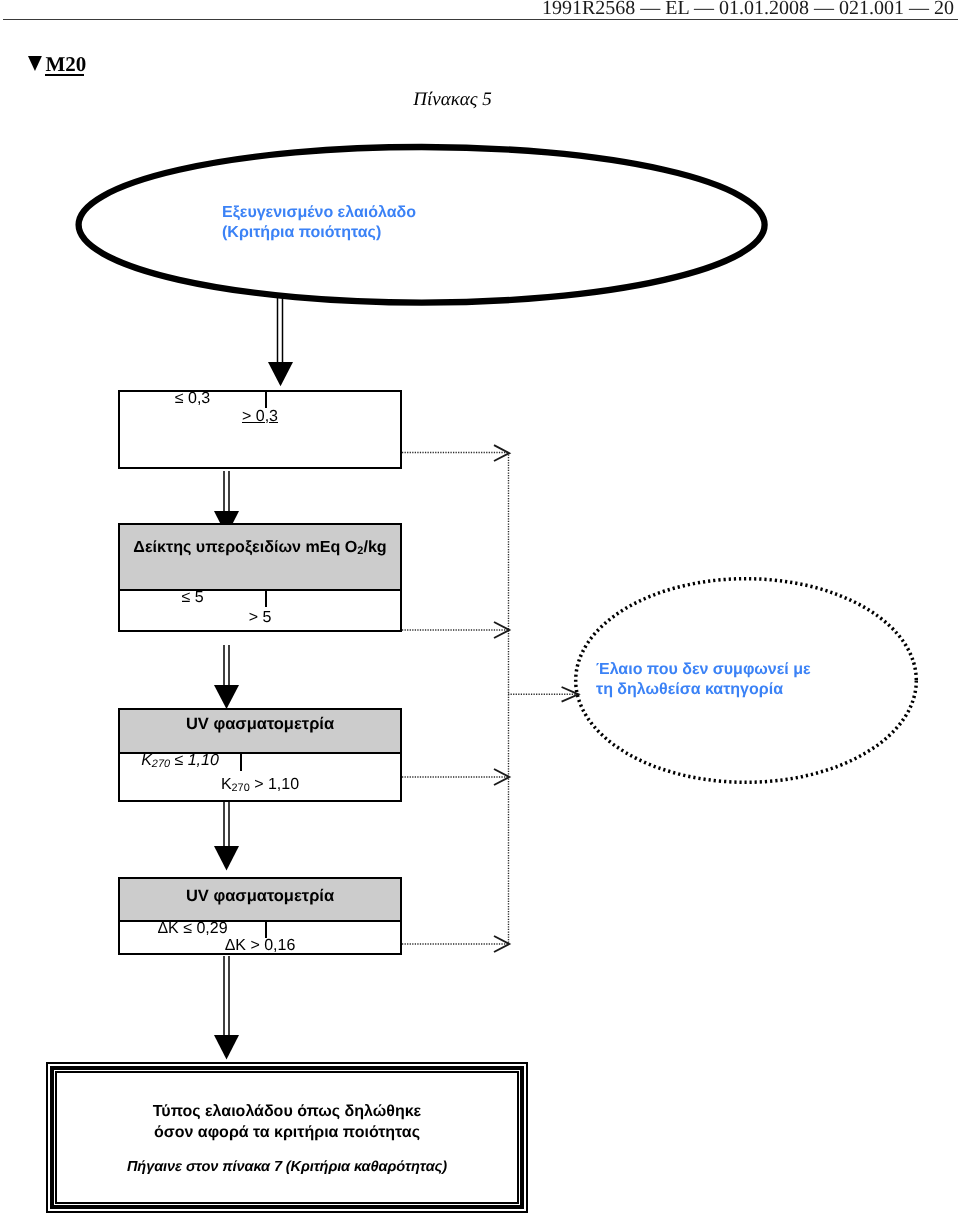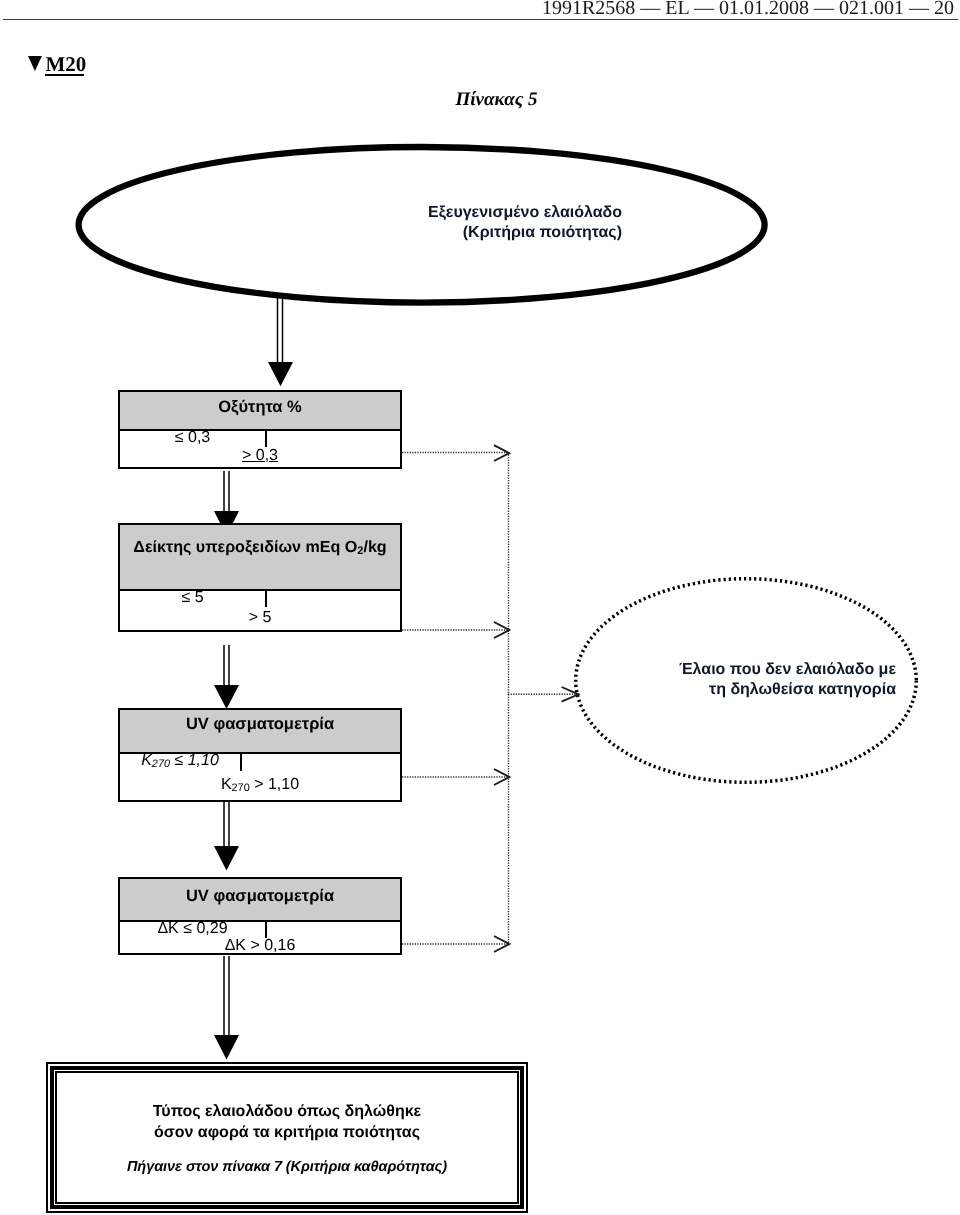--- a/index.html
+++ b/index.html
@@ -4,31 +4,31 @@
 <style>
   html,body{margin:0;padding:0;}
   body{width:960px;height:1215px;background:#fff;-webkit-font-smoothing:antialiased;text-rendering:geometricPrecision;font-family:"Liberation Serif",serif;position:relative;overflow:hidden;}
   .page{position:absolute;left:0;top:0;width:960px;height:1215px;}
   .hdr-text{position:absolute;right:6px;top:-3px;font-family:"Liberation Serif",serif;font-size:20px;white-space:nowrap;color:#1a1a1a;}
   .hdr-rule{position:absolute;left:3px;width:955px;top:19px;height:1px;background:#3a3a3a;}
   .mark{position:absolute;left:28.4px;top:54px;}
   .mark-tri{position:absolute;left:0;top:2px;display:block;overflow:visible;}
   .mark-label{position:absolute;left:17px;top:0px;font-family:"Liberation Serif",serif;font-size:21px;font-weight:bold;line-height:20px;white-space:nowrap;}
   .mark-ul{position:absolute;left:16.6px;top:20px;width:39.4px;height:2px;background:#000;}
-  .title{position:absolute;left:0;top:89px;width:905px;text-align:center;font-family:"Liberation Serif",serif;font-size:19px;font-weight:bold;font-style:italic;padding-left:44px;}
+  .title{position:absolute;left:0;top:89px;width:905px;text-align:center;font-family:"Liberation Serif",serif;font-size:19px;font-weight:normal;font-style:italic;}
   .chart{position:absolute;left:0;top:0;width:960px;height:1215px;}
   .tbl{position:absolute;box-sizing:border-box;border:2px solid #000;background:#fff;}
   .tbl-head{box-sizing:border-box;background:#cccccc;border-bottom:2px solid #000;display:flex;align-items:center;justify-content:center;font-family:"Liberation Sans",sans-serif;font-weight:bold;font-size:16.5px;color:#000;line-height:1;}
   .tbl-head>span,.tbl-head>*{position:relative;top:-3px;}
   .tbl-row{display:flex;height:100%;flex-direction:column;}
   .tbl-cell{box-sizing:border-box;display:flex;align-items:center;justify-content:center;font-family:"Liberation Sans",sans-serif;font-size:16px;color:#000;line-height:1;}
   .tbl-cell>span{position:relative;top:-1px;}
   .tbl-cell.left{border-right:2px solid #000;}
   sub{font-size:0.68em;vertical-align:-0.22em;}
-  .oval-txt{position:absolute;text-align:right;font-family:"Liberation Sans",sans-serif;font-weight:bold;font-size:16px;line-height:20px;color:#0f172a;}
+  .oval-txt{position:absolute;text-align:left;font-family:"Liberation Sans",sans-serif;font-weight:bold;font-size:16px;line-height:20px;color:#3b82f6;}
   .endbox{position:absolute;box-sizing:border-box;border:2px solid #000;background:#fff;padding:2px;}
   .endbox-mid{box-sizing:border-box;border:4px solid #000;width:100%;height:100%;padding:1px;}
   .endbox-in{box-sizing:border-box;border:2px solid #000;width:100%;height:100%;display:flex;flex-direction:column;align-items:center;justify-content:center;}
   .endbox-t1{font-family:"Liberation Sans",sans-serif;font-weight:bold;font-size:16px;line-height:21px;text-align:center;}
   .endbox-t2{font-family:"Liberation Sans",sans-serif;font-weight:bold;font-style:italic;font-size:14.6px;text-align:center;margin-top:16px;letter-spacing:-0.1px;}
 </style>
 </head>
 <body>
 
 <div class="page">
@@ -95,28 +95,25 @@
       <polyline points="561.6,687 578.4,694.3 561.6,701.6"></polyline>
     </g>
   </svg>
 
   <div class="oval-txt" style="left:222px;top:203px;width:400px;">
     <div>Εξευγενισμένο ελαιόλαδο</div>
     <div>(Κριτήρια ποιότητας)</div>
   </div>
 
   <div class="oval-txt" style="left:596px;top:660px;width:300px;">
-    <div>Έλαιο που δεν ελαιόλαδο με</div>
+    <div>Έλαιο που δεν συμφωνεί με</div>
     <div>τη δηλωθείσα κατηγορία</div>
   </div>
 
   <div class="tbl" style="left:118px;top:390px;width:284px;height:79px;">
-    <div class="tbl-head" style="height:39px;">
-        <span>Οξύτητα %</span>
-      </div>
     <div class="tbl-row" style="height:36px;">
       <div class="tbl-cell left" style="width:147px;">
           <span>≤ 0,3</span>
         </div>
       <div class="tbl-cell" style="flex:1;text-decoration:underline;">
           <span>&gt; 0,3</span>
         </div>
     </div>
   </div>
 

